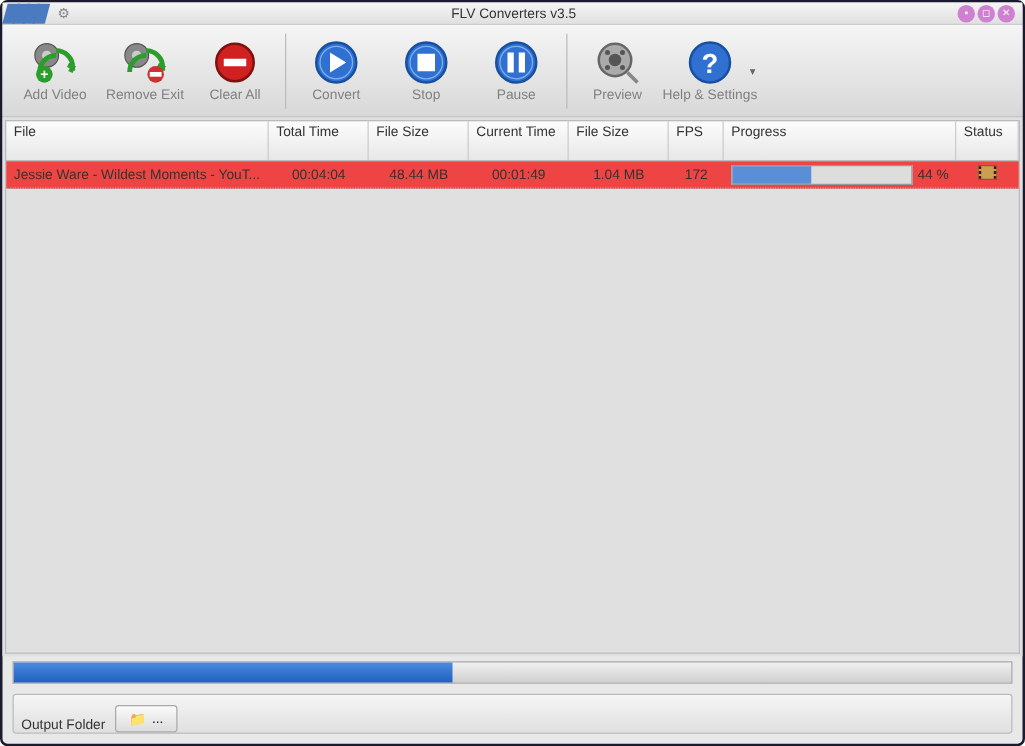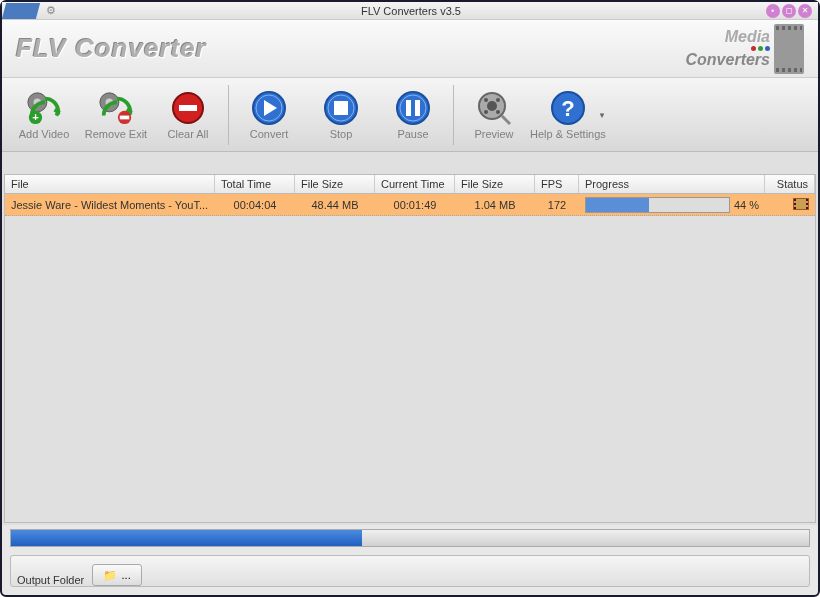--- a/index.html
+++ b/index.html
@@ -27,24 +27,24 @@
 .film { width: 30px; height: 50px; background: #999; border-radius: 2px; position: relative; }
 .film:before, .film:after { content: ''; position: absolute; left: 2px; right: 2px; height: 4px; background: repeating-linear-gradient(to right, #666 0 3px, #999 3px 6px); }
 .film:before { top: 2px; } .film:after { bottom: 2px; }
 .toolbar { height: 74px; background: linear-gradient(to bottom, #f5f5f5, #d8d8d8); display: flex; align-items: center; padding: 0 6px; border-bottom: 1px solid #bbb; }
 .tbtn { display: flex; flex-direction: column; align-items: center; justify-content: center; min-width: 72px; height: 70px; cursor: pointer; gap: 2px; }
 .tbtn-label { font-size: 11px; color: #808080; }
 .tbtn-icon { width: 36px; height: 36px; display: flex; align-items: center; justify-content: center; }
 .sep { width: 1px; height: 60px; background: #bbb; margin: 0 4px; }
 .dropdown-arrow { font-size: 9px; color: #666; align-self: center; margin-left: -6px; cursor: pointer; }
 .table-area { flex: 1; background: #e0e0e0; display: flex; flex-direction: column; padding: 2px; }
-.thead { display: flex; height: 20px; background: linear-gradient(to bottom, #fcfcfc, #e8e8e8); border: 1px solid #bbb; margin-top: 20px; }
+.thead { display: flex; height: 33px; background: linear-gradient(to bottom, #fcfcfc, #e8e8e8); border: 1px solid #bbb; }
 .th { border-right: 1px solid #ccc; padding: 3px 6px; font-size: 11px; color: #333; }
 .tbody { background: #e0e0e0; flex: 1; border-left: 1px solid #bbb; border-right: 1px solid #bbb; border-bottom: 1px solid #bbb; }
-.trow { display: flex; height: 22px; align-items: center; border-bottom: 1px dotted #aaa; background: #fdba74; }
+.trow { display: flex; height: 22px; align-items: center; border-bottom: 1px dotted #aaa; background: #ef4444; }
 .td { padding: 0 6px; font-size: 11px; color: #333; text-align: center; overflow: hidden; white-space: nowrap; text-overflow: ellipsis; }
 .td.left { text-align: left; }
 .progress-cell { display: flex; align-items: center; gap: 4px; }
 .progress-bar { flex: 1; height: 16px; background: #ddd; border: 1px solid #999; position: relative; }
 .progress-fill { height: 100%; background: #5a8fd8; }
 .status-icon { width: 16px; height: 12px; background: #c8a050; border: 1px solid #886020; display: inline-block; position: relative; }
 .status-icon:before, .status-icon:after { content: ''; position: absolute; top: 0; bottom: 0; width: 2px; background: repeating-linear-gradient(to bottom, #603 0 2px, transparent 2px 4px); }
 .status-icon:before { left: 0; } .status-icon:after { right: 0; }
 .bottom-progress { height: 18px; margin: 4px 8px; background: linear-gradient(to bottom, #f0f0f0, #d0d0d0); border: 1px solid #aaa; position: relative; }
 .bottom-progress-fill { height: 100%; background: linear-gradient(to bottom, #4a8ae0, #2060c0); }
@@ -52,21 +52,21 @@
 .output-label { font-size: 11px; color: #333; }
 .output-input { flex: 1; height: 20px; border: 1px solid #999; background: #fff; padding: 0 6px; font-size: 11px; }
 .browse-btn { width: 50px; height: 22px; background: linear-gradient(to bottom, #fafafa, #ddd); border: 1px solid #aaa; border-radius: 3px; display: flex; align-items: center; justify-content: center; gap: 4px; cursor: pointer; font-size: 11px; }
 .col-file { width: 210px; }
 .col-time { width: 80px; }
 .col-size { width: 80px; }
 .col-ctime { width: 80px; }
 .col-size2 { width: 80px; }
 .col-fps { width: 44px; }
 .col-prog { flex: 1; }
-.col-status { width: 50px; text-align: right; }
+.col-status { width: 50px; }
 svg { display: block; }
 </style>
 </head>
 <body>
 
 <div class="window">
   <div class="titlebar">
     <div class="titlebar-left">
       <div class="tb-stripe"></div>
         <div class="tb-stripe"></div>
@@ -75,35 +75,20 @@
     </div>
     <span class="tb-icon">⚙</span>
     <div class="titlebar-title">FLV Converters v3.5</div>
     <div class="titlebar-right">
       <div class="tb-btn min">▪</div>
       <div class="tb-btn max">◻</div>
       <div class="tb-btn close">✕</div>
     </div>
   </div>
 
-  <div class="header-logo">
-    <div class="logo-text">FLV Converter</div>
-    <div class="logo-right">
-      <div class="media-conv">
-        <div class="m1">Media</div>
-        <div class="dots">
-            <span class="dot" style="background:#c03030"></span>
-            <span class="dot" style="background:#30a030"></span>
-            <span class="dot" style="background:#3060c0"></span>
-          </div>
-        <div class="m2">Converters</div>
-      </div>
-      <div class="film"></div>
-    </div>
-  </div>
 
   <div class="toolbar">
     <div class="tbtn">
       <div class="tbtn-icon">
         <svg width="38" height="36" viewBox="0 0 38 36">
             <circle cx="12" cy="12" r="10" fill="#888" stroke="#555"></circle>
             <circle cx="12" cy="12" r="4" fill="#ccc"></circle>
             <path d="M20 8 A14 14 0 0 1 34 22 L30 20 L34 22 L32 26" fill="none" stroke="#2a9d2a" stroke-width="4"></path>
             <path d="M6 26 A14 14 0 0 1 20 12" fill="none" stroke="#2a9d2a" stroke-width="4"></path>
             <circle cx="10" cy="28" r="7" fill="#2a9d2a"></circle>

